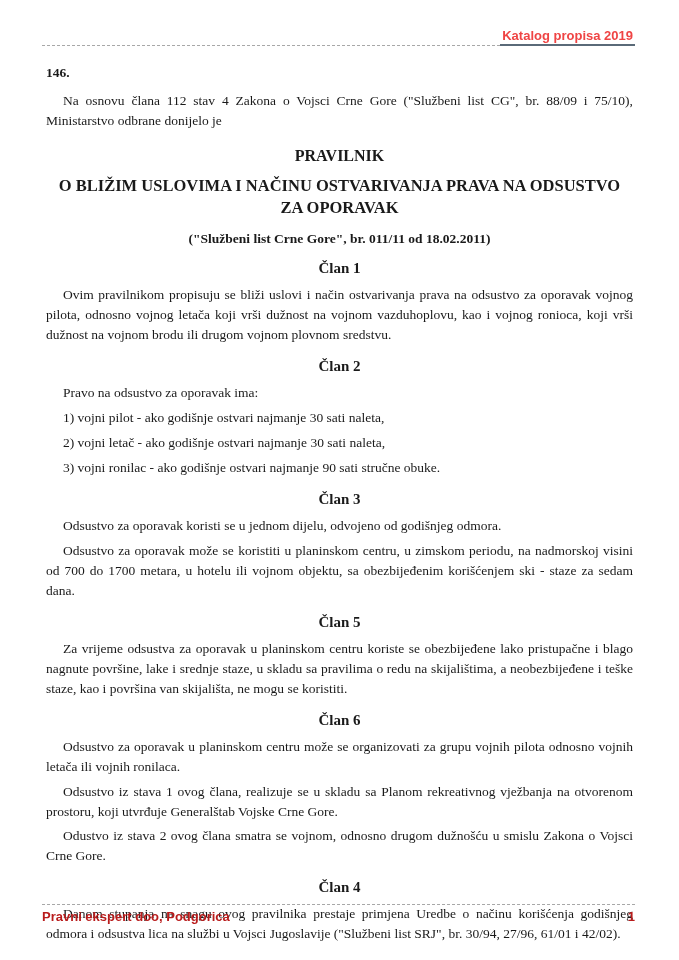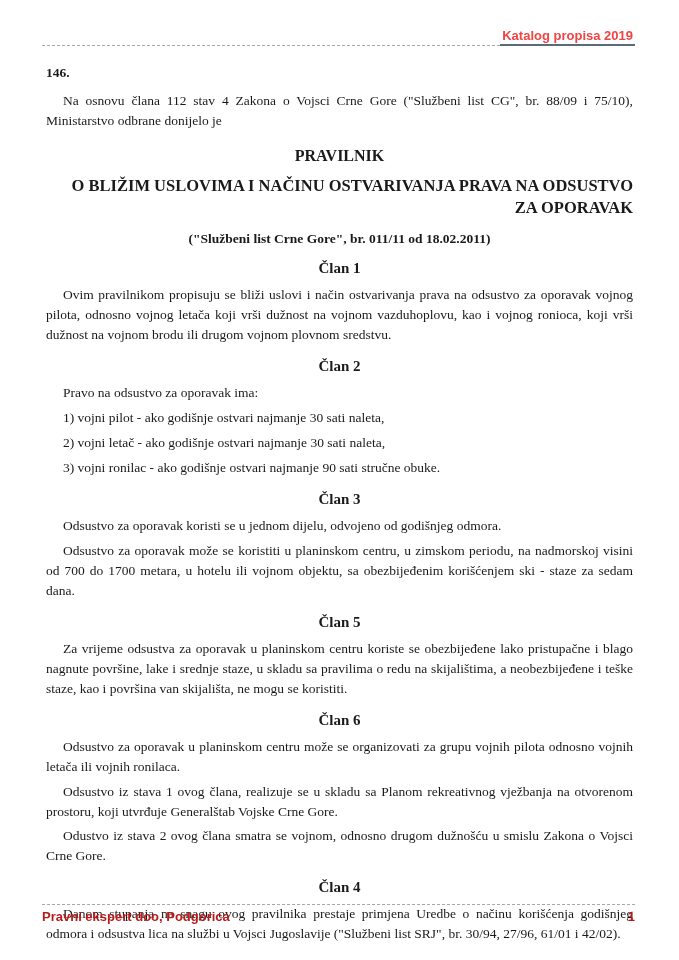--- a/index.html
+++ b/index.html
@@ -55,21 +55,21 @@
     text-indent: 17px;
     line-height: 1.5;
   }
   .doc-type {
     text-align: center;
     font-weight: bold;
     font-size: 16px;
     margin: 15px 0 10px 0;
   }
   .doc-title {
-    text-align: right;
+    text-align: center;
     font-weight: bold;
     font-size: 16.5px;
     line-height: 1.35;
     margin: 10px 0 12px 0;
     font-family: Liberation Serif, serif;
   }
   .gazette-ref {
     text-align: center;
     font-weight: bold;
     font-size: 13.5px;

